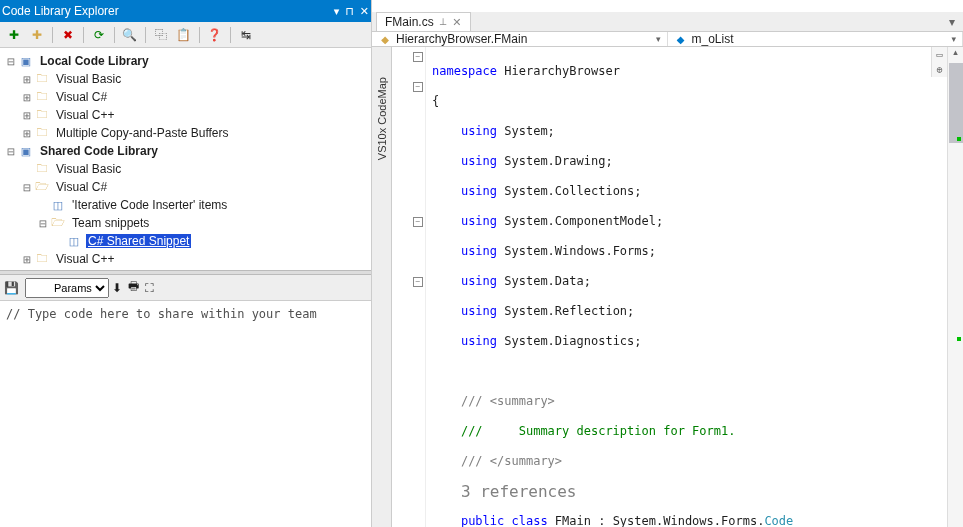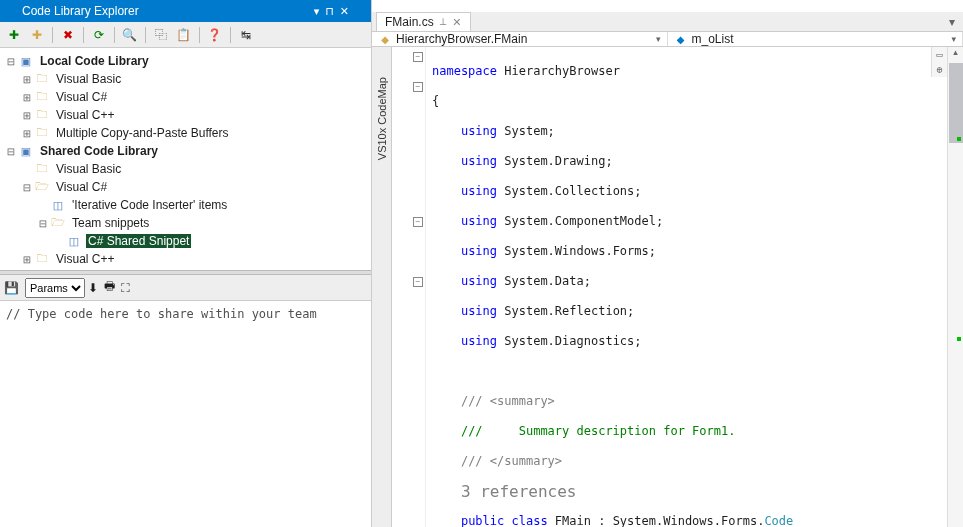--- a/index.html
+++ b/index.html
@@ -1,37 +1,37 @@
 <!DOCTYPE html>
 <html><head>
 <meta charset="utf-8">
 <style>
 * { margin: 0; padding: 0; box-sizing: border-box; }
 body { font-family: "Segoe UI", Tahoma, sans-serif; font-size: 12px; background: #fff; color: #1e1e1e; width: 963px; height: 527px; overflow: hidden; display: flex; }
 .left-panel { width: 372px; display: flex; flex-direction: column; border-right: 1px solid #ccc; }
-.titlebar { background: #007acc; color: #fff; height: 22px; display: flex; align-items: center; padding: 0 22px; font-size: 12px; }
+.titlebar { background: #007acc; color: #fff; height: 22px; display: flex; align-items: center; padding: 0 2px; font-size: 12px; }
 .titlebar .title { flex: 1; }
 .titlebar .tb-icons { display: flex; gap: 6px; }
 .titlebar .tb-icons span { cursor: pointer; font-size: 11px; }
 .toolbar { height: 26px; background: #eee; border-bottom: 1px solid #ccc; display: flex; align-items: center; padding: 0 4px; gap: 3px; }
 .toolbar .tb-btn { width: 20px; height: 20px; display: flex; align-items: center; justify-content: center; cursor: pointer; font-size: 12px; color: #333; }
 .toolbar .sep { width: 1px; height: 16px; background: #bbb; margin: 0 2px; }
 .tree { flex: 1; overflow: auto; padding: 4px 2px; background: #fff; }
 .tree-node { display: flex; align-items: center; height: 18px; cursor: pointer; white-space: nowrap; }
 .expander { width: 14px; text-align: center; color: #666; font-size: 10px; cursor: pointer; user-select: none; }
 .node-icon { width: 16px; height: 14px; display: inline-flex; align-items: center; justify-content: center; margin-right: 4px; font-size: 11px; }
 .folder-icon { color: #d4a84b; }
 .root-icon { color: #4b7bbd; }
 .file-icon { color: #4b7bbd; }
 .node-label { padding: 0 2px; }
 .node-label.bold { font-weight: bold; }
-.node-label.selected { background: #14532d; color: #fff; }
+.node-label.selected { background: #1d4ed8; color: #fff; text-decoration: underline; }
 .splitter { height: 5px; background: #ddd; cursor: ns-resize; border-top: 1px solid #bbb; border-bottom: 1px solid #bbb; }
 .bottom-toolbar { height: 26px; background: #eee; border-bottom: 1px solid #ccc; display: flex; align-items: center; padding: 0 4px; gap: 3px; }
-.bottom-toolbar select { font-size: 11px; height: 20px; }
+.bottom-toolbar select { font-size: 11px; height: 20px; padding-left: 24px; }
 .snippet-area { flex: 1; padding: 6px; font-family: Consolas, monospace; font-size: 12px; color: #505050; background: #fff; }
 
 .right-panel { flex: 1; display: flex; flex-direction: column; background: #fff; margin-top: 12px; }
 .tab-strip { height: 22px; background: #eee; display: flex; align-items: center; padding: 0 4px; border-bottom: 1px solid #ccc; }
 .doc-tab { background: #fff; border: 1px solid #ccc; border-bottom: none; padding: 2px 8px; display: flex; align-items: center; gap: 6px; font-size: 12px; }
 .doc-tab .pin { color: #888; font-size: 10px; }
 .doc-tab .close { color: #888; font-size: 11px; cursor: pointer; }
 .nav-bar { height: 22px; display: flex; align-items: center; border-bottom: 1px solid #ccc; }
 .nav-dd { flex: 1; display: flex; align-items: center; padding: 0 6px; gap: 4px; border-right: 1px solid #ddd; height: 100%; font-size: 12px; cursor: pointer; }
 .nav-dd .dd-arrow { color: #666; font-size: 9px; }

